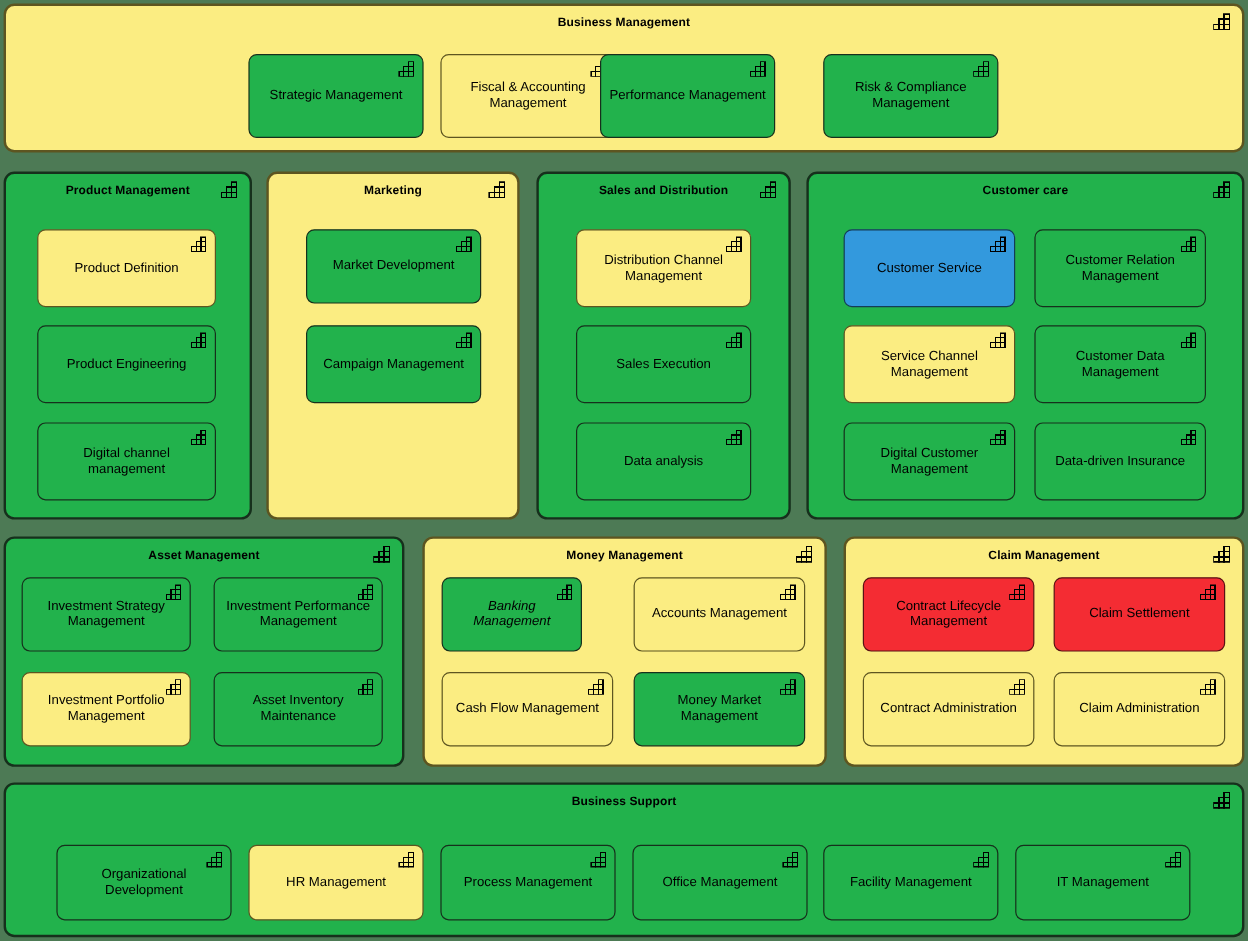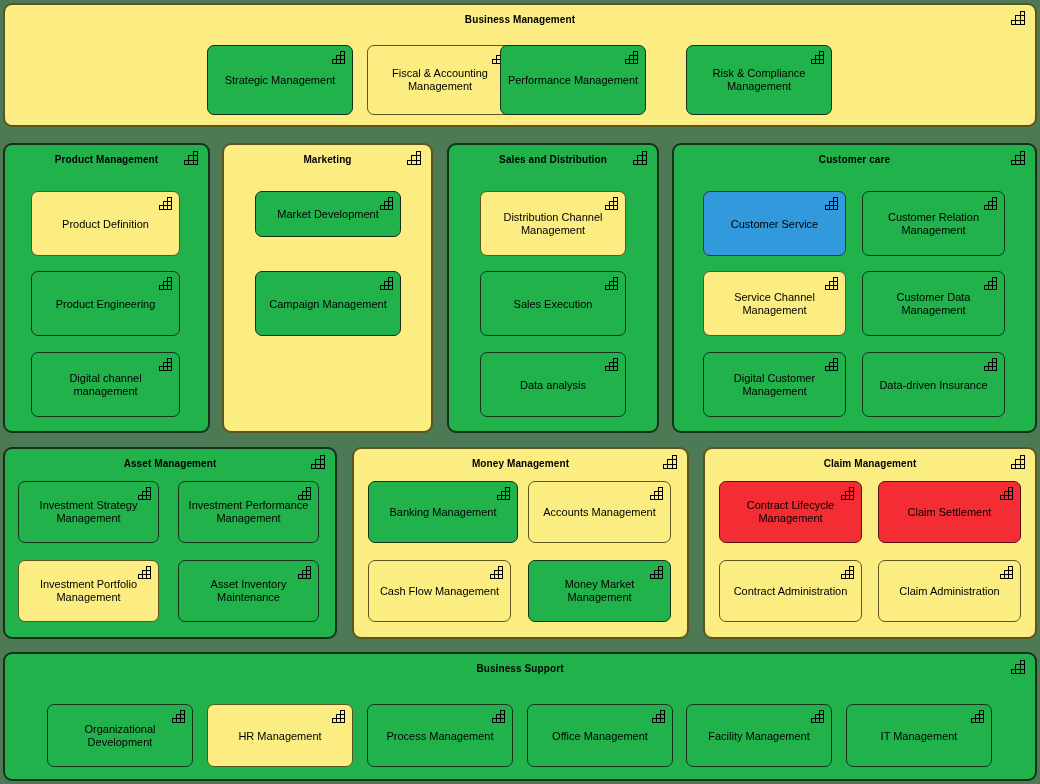--- a/index.html
+++ b/index.html
@@ -202,21 +202,21 @@
         <svg viewBox="0 0 15 13" xmlns="http://www.w3.org/2000/svg" fill="none" stroke="#000" stroke-width="1" shape-rendering="crispEdges">
           <rect x="0.5" y="8.5" width="4" height="4"></rect>
           <rect x="4.5" y="8.5" width="4" height="4"></rect>
           <rect x="4.5" y="4.5" width="4" height="4"></rect>
           <rect x="8.5" y="8.5" width="4" height="4"></rect>
           <rect x="8.5" y="4.5" width="4" height="4"></rect>
           <rect x="8.5" y="0.5" width="4" height="4"></rect>
         </svg>
       </span>
     </div>
-    <div class="cap green" style="left: 255px; top: 191px; width: 146px; height: 46px;">
+    <div class="cap green" style="left: 255px; top: 191px; width: 146px; height: 62px;">
       <div class="leaf-label">Market Development</div>
       <span class="cap-icon">
         <svg viewBox="0 0 15 13" xmlns="http://www.w3.org/2000/svg" fill="none" stroke="#000" stroke-width="1" shape-rendering="crispEdges">
           <rect x="0.5" y="8.5" width="4" height="4"></rect>
           <rect x="4.5" y="8.5" width="4" height="4"></rect>
           <rect x="4.5" y="4.5" width="4" height="4"></rect>
           <rect x="8.5" y="8.5" width="4" height="4"></rect>
           <rect x="8.5" y="4.5" width="4" height="4"></rect>
           <rect x="8.5" y="0.5" width="4" height="4"></rect>
         </svg>
@@ -449,21 +449,21 @@
         <svg viewBox="0 0 15 13" xmlns="http://www.w3.org/2000/svg" fill="none" stroke="#000" stroke-width="1" shape-rendering="crispEdges">
           <rect x="0.5" y="8.5" width="4" height="4"></rect>
           <rect x="4.5" y="8.5" width="4" height="4"></rect>
           <rect x="4.5" y="4.5" width="4" height="4"></rect>
           <rect x="8.5" y="8.5" width="4" height="4"></rect>
           <rect x="8.5" y="4.5" width="4" height="4"></rect>
           <rect x="8.5" y="0.5" width="4" height="4"></rect>
         </svg>
       </span>
     </div>
-    <div class="cap green" style="left: 368px; top: 481px; width: 150px; height: 62px;">
+    <div class="cap green" style="left: 368px; top: 481px; width: 117px; height: 62px; font-style: italic;">
       <div class="leaf-label">Banking Management</div>
       <span class="cap-icon">
         <svg viewBox="0 0 15 13" xmlns="http://www.w3.org/2000/svg" fill="none" stroke="#000" stroke-width="1" shape-rendering="crispEdges">
           <rect x="0.5" y="8.5" width="4" height="4"></rect>
           <rect x="4.5" y="8.5" width="4" height="4"></rect>
           <rect x="4.5" y="4.5" width="4" height="4"></rect>
           <rect x="8.5" y="8.5" width="4" height="4"></rect>
           <rect x="8.5" y="4.5" width="4" height="4"></rect>
           <rect x="8.5" y="0.5" width="4" height="4"></rect>
         </svg>

